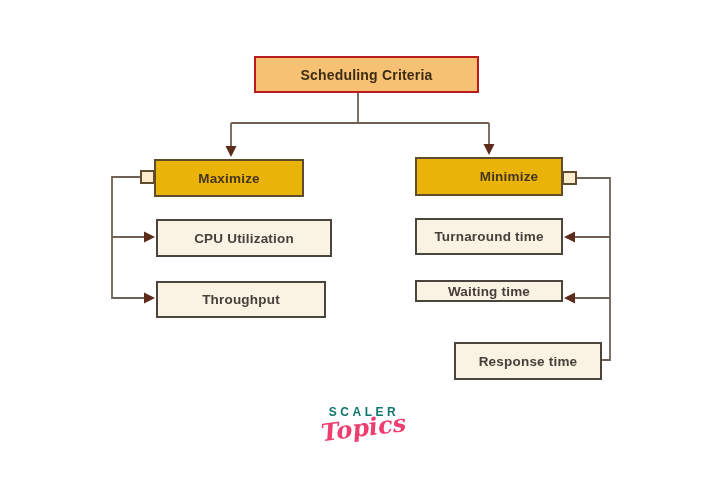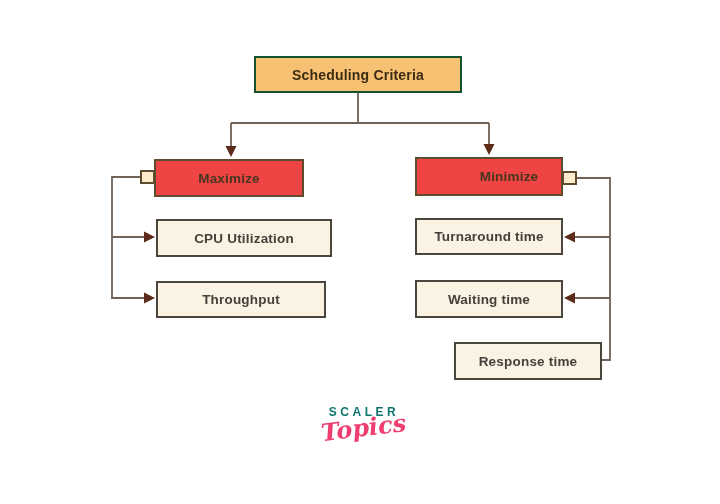--- a/index.html
+++ b/index.html
@@ -15,44 +15,44 @@
     position: absolute;
     box-sizing: border-box;
     display: flex;
     align-items: center;
     justify-content: center;
     font-weight: 700;
     letter-spacing: 0.2px;
     text-align: center;
   }
   .box.root {
-    left: 254px; top: 56px; width: 208px; height: 37px;
+    left: 254px; top: 56px; width: 225px; height: 37px;
     background: #F7C173;
-    border: 2px solid #14532d;
+    border: 2px solid #b91c1c;
     color: #3D2C14;
     font-size: 14px;
   }
   .box.branch {
-    background: #ef4444;
+    background: #eab308;
     border: 2px solid #5E4C2C;
     color: #46361F;
     font-size: 13.5px;
   }
   .box.leaf {
     background: #FAF2E3;
     border: 2px solid #4B463D;
     color: #45403A;
     font-size: 13.5px;
   }
   #maximize-box  { left: 154px; top: 159px; width: 150px; height: 38px; }
   #minimize-box  { left: 415px; top: 157px; width: 148px; height: 39px; padding-left: 40px; }
   #cpu-box       { left: 156px; top: 219px; width: 176px; height: 38px; }
   #throughput-box{ left: 156px; top: 281px; width: 170px; height: 37px; }
   #turnaround-box{ left: 415px; top: 218px; width: 148px; height: 37px; text-align: right; }
-  #waiting-box   { left: 415px; top: 280px; width: 148px; height: 38px; }
+  #waiting-box   { left: 415px; top: 280px; width: 148px; height: 22px; }
   #response-box  { left: 415px; top: 342px; width: 148px; height: 38px; margin-left: 39px; }
   .tab {
     position: absolute;
     box-sizing: border-box;
     background: #FCEBCD;
     border: 2px solid #5E4C2C;
   }
   #tab-left  { left: 140px; top: 170px; width: 15px; height: 14px; }
   #tab-right { left: 562px; top: 171px; width: 15px; height: 14px; }
   #connector-layer {

